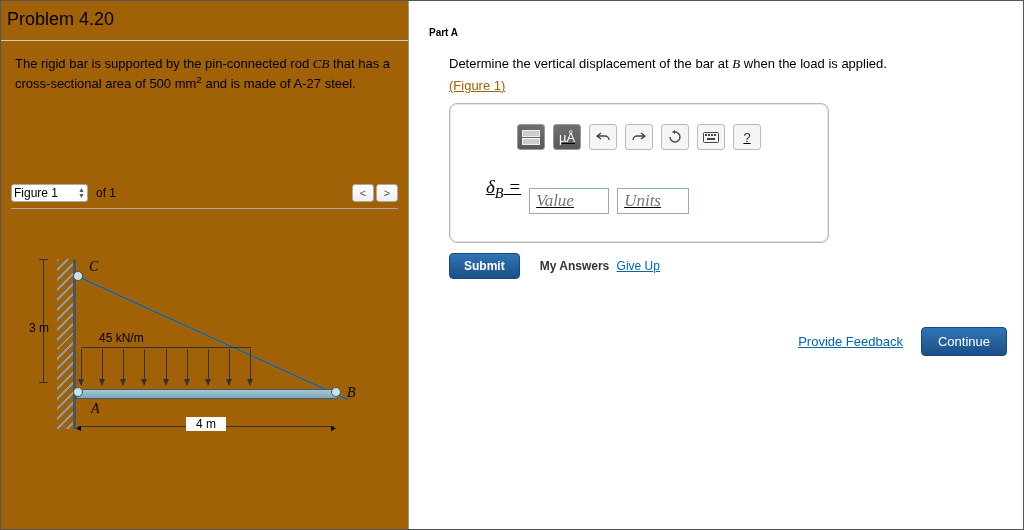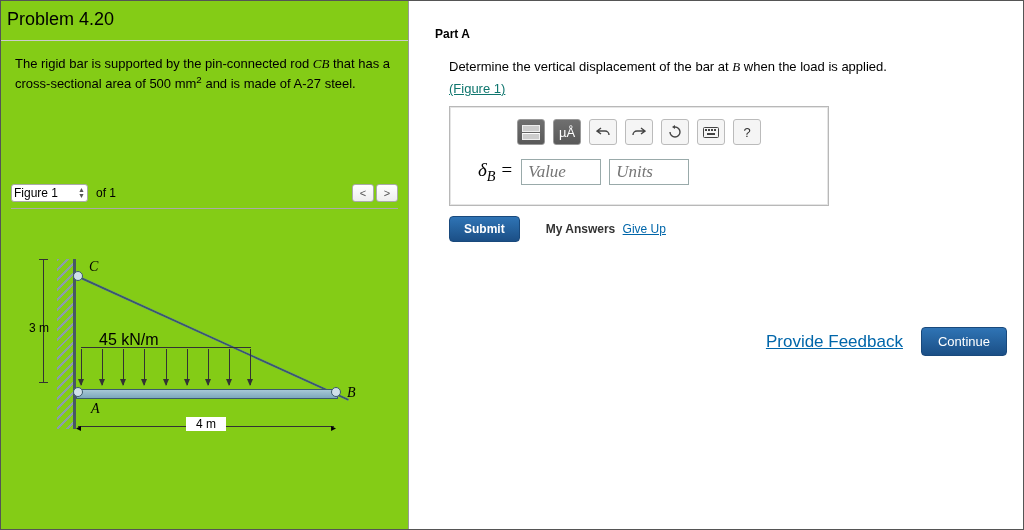--- a/index.html
+++ b/index.html
@@ -1,18 +1,18 @@
 <!DOCTYPE html>
 <html><head>
 <meta charset="utf-8">
 <style>
 * { margin: 0; padding: 0; box-sizing: border-box; }
 body { font-family: Arial, Helvetica, sans-serif; font-size: 13px; background: #fff; color: #000; }
 .container { width: 1024px; height: 530px; border: 1px solid #555; display: flex; position: relative; }
-.left-panel { width: 408px; border-right: 1px solid #999; background: #84cc16; }
+.left-panel { width: 408px; border-right: 1px solid #999; background: #a16207; }
 .right-panel { flex: 1; background: #fff; padding: 0; }
 .problem-title { font-size: 18px; padding: 8px 6px 10px 6px; border-bottom: 1px solid #ccc; }
 .problem-desc { padding: 14px 14px 10px 14px; font-size: 13px; line-height: 1.4; }
 .problem-desc i { font-style: italic; font-family: 'Times New Roman', serif; }
 sup { font-size: 0.75em; }
 .figure-bar { margin: 80px 10px 6px 10px; display: flex; align-items: center; gap: 4px; font-size: 12px; }
 .figure-select { border: 1px solid #aaa; background: #fff; padding: 1px 2px; display: inline-flex; align-items: center; gap: 20px; border-radius: 3px; }
 .figure-select .stepper { display: inline-flex; flex-direction: column; font-size: 7px; line-height: 6px; color: #555; }
 .figure-of { margin-left: 4px; }
 .figure-nav { margin-left: auto; display: flex; }
@@ -38,49 +38,49 @@
 .dimVlabel { position: absolute; left: -14px; top: 62px; font-size: 12px; width: 30px; text-align: right; }
 .dimH { position: absolute; left: 47px; top: 160px; width: 256px; height: 14px; }
 .dimH .line { position: absolute; top: 7px; left: 0; width: 256px; height: 1px; background: #333; }
 .dimH .a { position: absolute; top: 3px; font-size: 10px; }
 .dimH .a.l { left: -2px; } .dimH .a.r { right: -2px; }
 .dimHlabel { position: absolute; left: 0; right: 0; top: -2px; text-align: center; font-size: 12px; background: #fff; width: 40px; margin: 0 auto; }
 .loadarrows { position: absolute; left: 50px; top: 90px; width: 170px; height: 40px; display: flex; justify-content: space-between; }
 .loadarrows .arr { width: 1px; height: 36px; background: #333; position: relative; }
 .loadarrows .arr::after { content: ''; position: absolute; bottom: -1px; left: -3px; border-left: 3.5px solid transparent; border-right: 3.5px solid transparent; border-top: 7px solid #333; }
 .loadtop { position: absolute; left: 50px; top: 88px; width: 170px; height: 1px; background: #333; }
-.loadlabel { position: absolute; left: 68px; top: 72px; font-size: 16px; }
-.part-title { font-weight: bold; font-size: 12px; padding: 26px 0 10px 0; margin-left: 8px; }
+.loadlabel { position: absolute; left: 68px; top: 72px; font-size: 12px; }
+.part-title { font-weight: bold; font-size: 10px; padding: 26px 0 10px 0; margin-left: 2px; }
 .right-inner { padding: 0 20px 0 18px; }
 .part-desc { padding: 8px 0 2px 22px; font-size: 13px; }
 .part-desc i { font-family: 'Times New Roman', serif; }
-.figlink { color: #0f766e; text-decoration: underline; cursor: pointer; }
+.figlink { color: #a16207; text-decoration: underline; cursor: pointer; }
 .part-sub { padding: 4px 0 10px 22px; }
 .express { font-weight: bold; padding: 10px 0 10px 22px; font-size: 13px; }
-.answer-box { margin-left: 22px; border: 1px solid #b8b8b8; border-radius: 0; width: 380px; background: #fff; padding: 4px; box-shadow: 0 0 0 1px #e5e5e5 inset; }
+.answer-box { margin-left: 22px; border: 1px solid #b8b8b8; border-radius: 8px; width: 380px; background: #fff; padding: 12px; box-shadow: 0 0 0 1px #e5e5e5 inset; text-decoration: underline; }
 .toolbar { display: flex; gap: 8px; padding: 8px 10px 10px 10px; justify-content: center; align-items: center; }
 .tbtn { min-width: 28px; height: 26px; border: 1px solid #999; border-radius: 3px; background: linear-gradient(#6f6f6f,#595959); color: #fff; display: flex; align-items: center; justify-content: center; font-size: 13px; cursor: pointer; }
 .tbtn.light { background: #f5f5f5; color: #333; border-color: #bbb; }
 .tbtn.frac { padding: 2px; }
 .frac-icon { display: grid; grid-template-rows: 1fr 1fr; gap: 1px; width: 18px; }
 .frac-icon span { height: 7px; background: #ccc; border: 1px solid #eee; }
 .frac-icon .br { border-top: 1px solid #fff; }
 .input-row { display: flex; align-items: center; gap: 8px; padding: 4px 14px 16px 24px; }
 .deltalabel { font-family: 'Times New Roman', serif; font-style: italic; font-size: 19px; }
 .deltalabel sub { font-size: 0.75em; font-style: italic; }
-.txtin { border: 1px solid #9aa; height: 26px; padding: 2px 6px; font-family: 'Times New Roman', serif; font-style: italic; color: #888; font-size: 17px; }
+.txtin { border: 1px solid #9aa; height: 26px; padding: 2px 6px; font-family: 'Times New Roman', serif; font-style: italic; color: #888; font-size: 17px; margin-top: 24px; }
 .txtin.val { width: 80px; }
-.txtin.unit { width: 80px; }
-.submit-row { margin-left: 22px; padding: 10px 0; display: flex; align-items: center; gap: 26px; }
+.txtin.unit { width: 72px; }
+.submit-row { margin-left: 22px; padding: 10px 0; display: flex; align-items: center; gap: 20px; }
 .btn-submit { background: linear-gradient(#2f74b5,#1b4f86); color: #fff; border: 1px solid #19497c; border-radius: 4px; padding: 5px 14px; font-weight: bold; font-size: 12px; cursor: pointer; }
 .myans { font-size: 12px; }
 .myans b { font-weight: bold; color: #333; }
 .myans a { color: #0066aa; text-decoration: underline; cursor: pointer; margin-left: 4px; }
 .footer-row { position: absolute; right: 16px; top: 326px; display: flex; align-items: center; gap: 18px; }
-.provide { color: #0066aa; text-decoration: underline; font-size: 17px; cursor: pointer; }
+.provide { color: #0066aa; text-decoration: underline; font-size: 13px; cursor: pointer; }
 .btn-continue { background: linear-gradient(#2f74b5,#1b4f86); color: #fff; border: 1px solid #19497c; border-radius: 4px; padding: 6px 16px; font-size: 13px; cursor: pointer; }
 </style>
 </head>
 <body>
 
 <div class="container">
   <div class="left-panel">
     <div class="problem-title">Problem 4.20</div>
     <div class="problem-desc">
       <span>The rigid bar is supported by the pin-connected rod </span><i>CB</i><span> that has a cross-sectional area of 500 mm</span><sup>2</sup><span> and is made of A-27 steel.</span>

